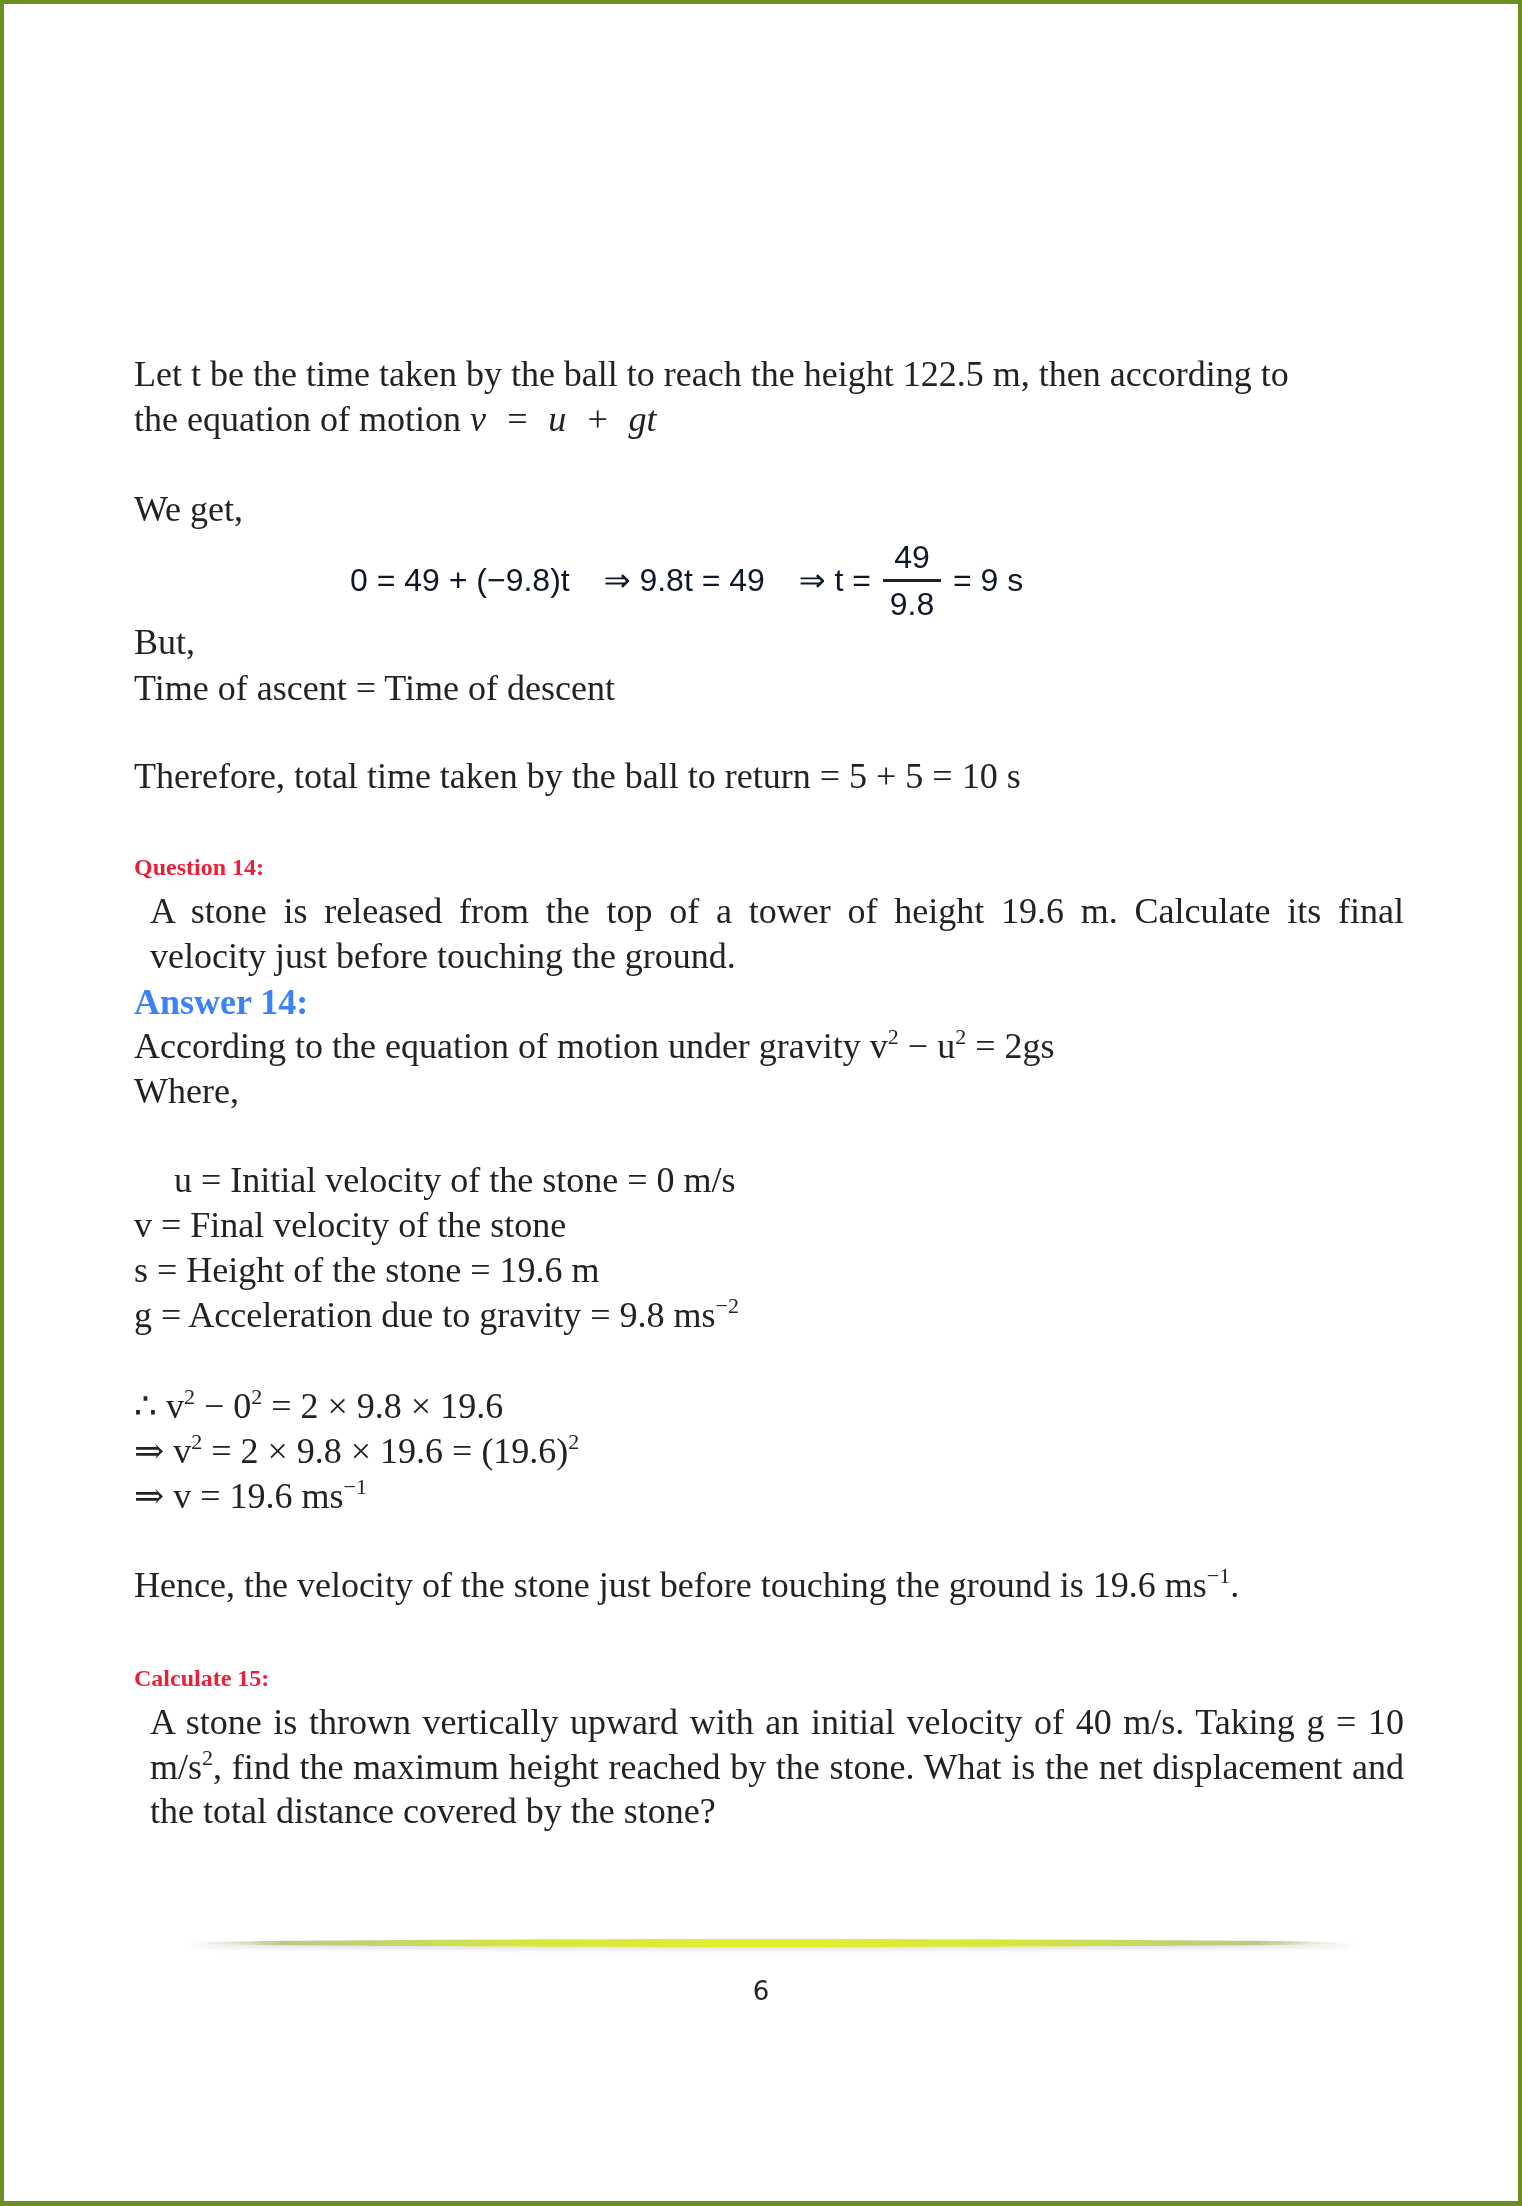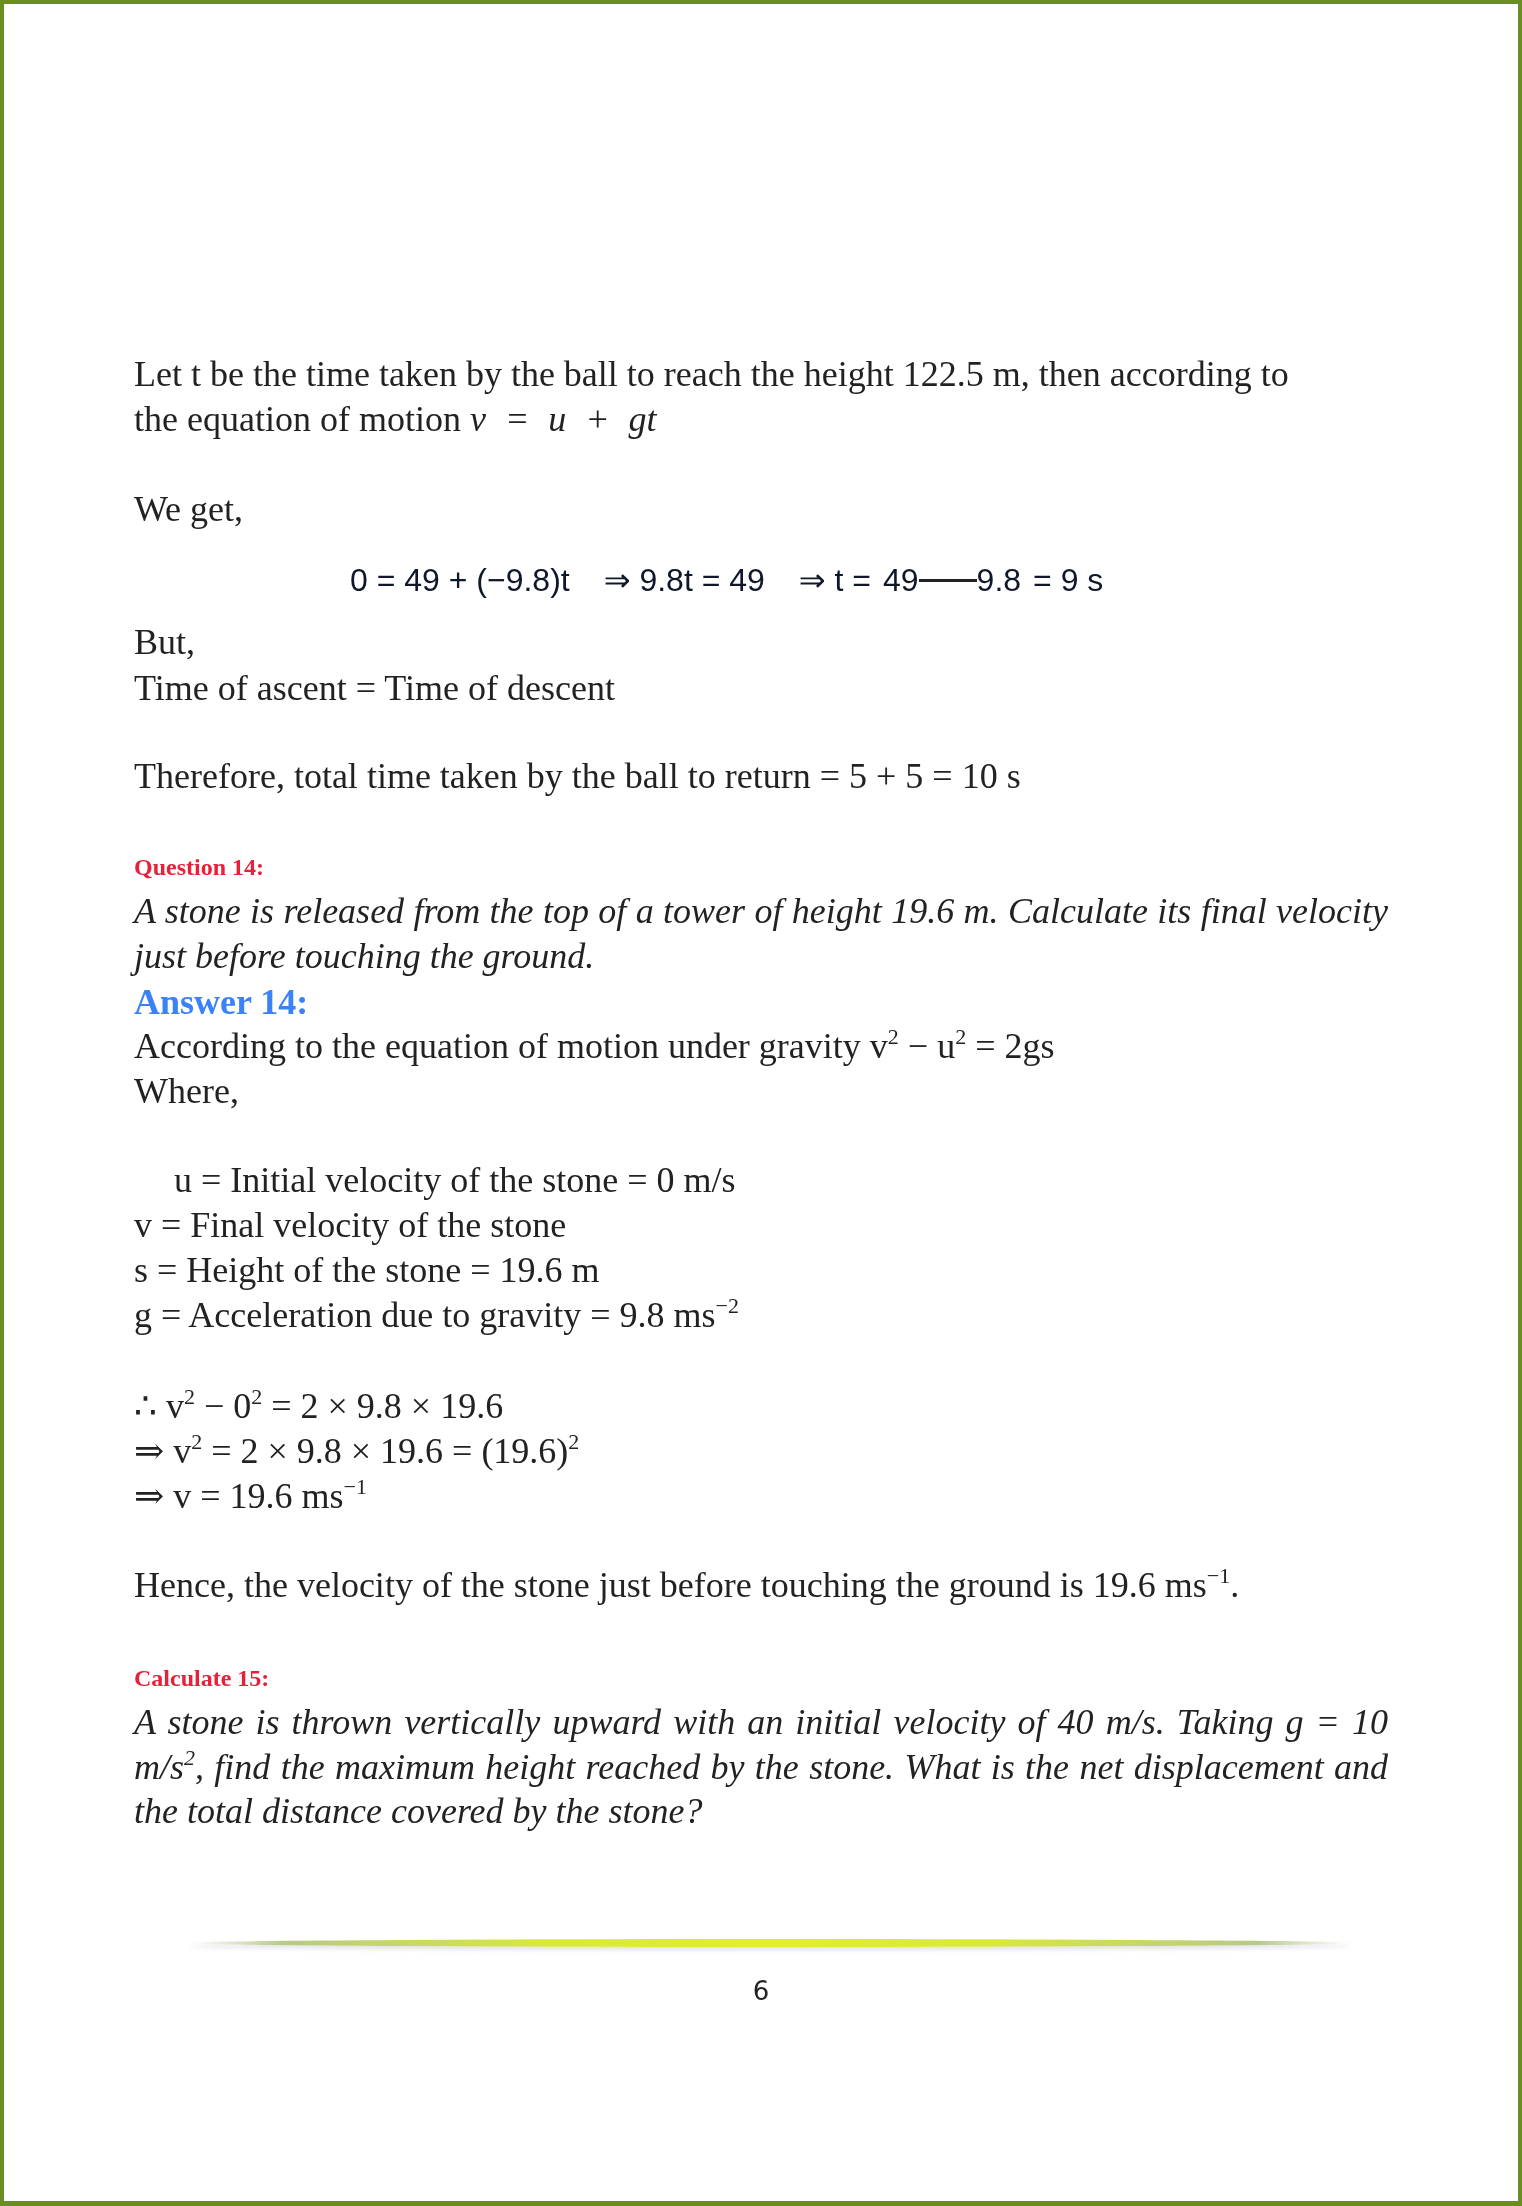--- a/index.html
+++ b/index.html
@@ -12,36 +12,36 @@
   .page-border {
     position: absolute; left: 0; top: 0; width: 1522px; height: 2206px;
     box-sizing: border-box; border: 4px solid #6b8e23;
     border-top-width: 4px; border-bottom-width: 5px;
   }
   .line {
     position: absolute; left: 134px;
     font-size: 36px; line-height: 44px; white-space: nowrap;
   }
   .justify {
-    position: absolute; left: 134px; width: 1254px;
-    font-size: 36px; line-height: 44.5px; text-align: justify; font-style: italic;
+    position: absolute; left: 150px; width: 1254px;
+    font-size: 36px; line-height: 44.5px; text-align: justify;
   }
   .q-head { color: #e8203a; font-weight: bold; font-size: 24px; }
   .a-head { color: #3b82f6; font-weight: bold; font-size: 36px; }
   .math-i { font-style: italic; }
   sup { font-size: 22px; line-height: 0; vertical-align: 14px; }
   .eqn {
     position: absolute; left: 350px; top: 530px; height: 100px;
     display: flex; align-items: center;
     font-family: Liberation Sans, sans-serif;
     font-size: 32px; color: #0f172a;
   }
   .eqn .gap { display: inline-block; width: 34px; }
   .frac {
-    display: inline-flex; flex-direction: row; align-items: center;
+    display: inline-flex; flex-direction: column; align-items: center;
     margin: 0 12px; line-height: 40px;
   }
   .frac .bar { width: 58px; height: 3px; background: #222; margin: 2px 0; }
   .footer-rule {
     position: absolute; left: 190px; top: 1939px; width: 1160px; height: 8px;
     background: linear-gradient(90deg, rgba(150,150,150,0) 0%, #b9c98a 8%, #d7e83a 30%, #e2ef2a 50%, #d7e83a 70%, #b9c98a 92%, rgba(150,150,150,0) 100%);
     border-radius: 50%;
     box-shadow: 0 3px 4px rgba(170,170,200,0.35);
   }
   .page-num {

